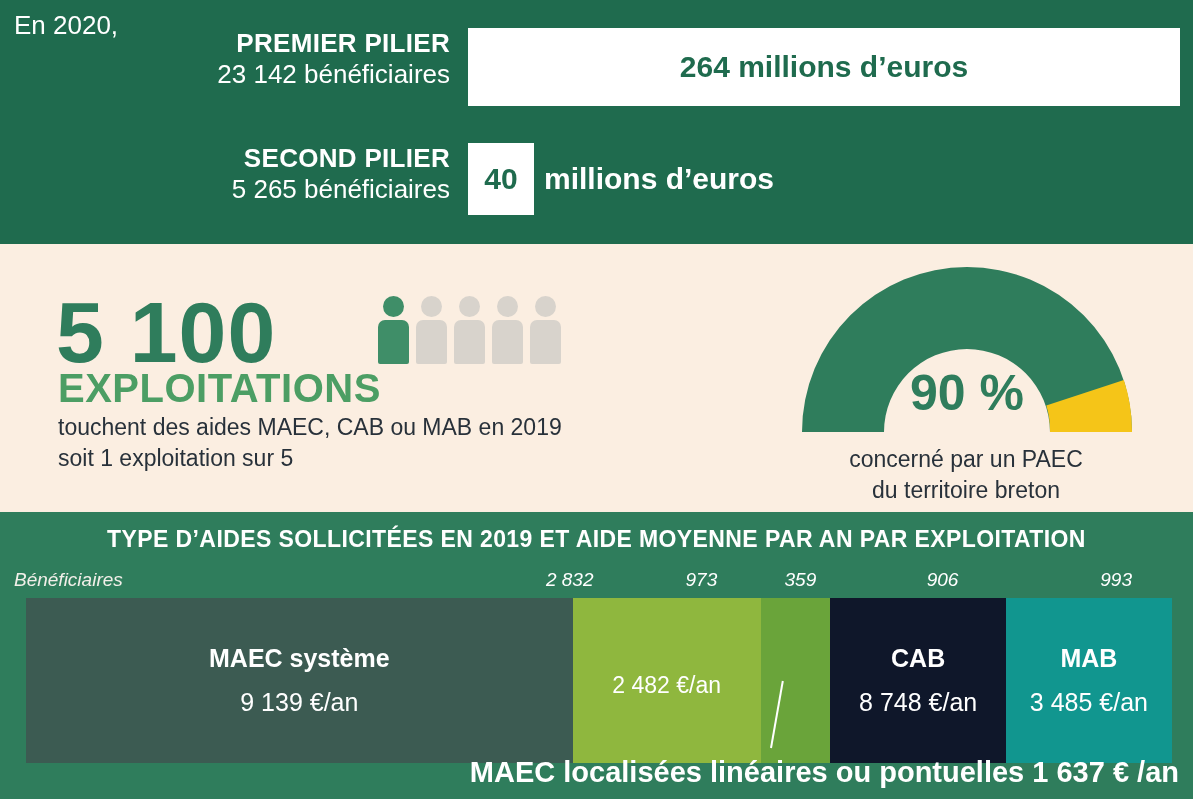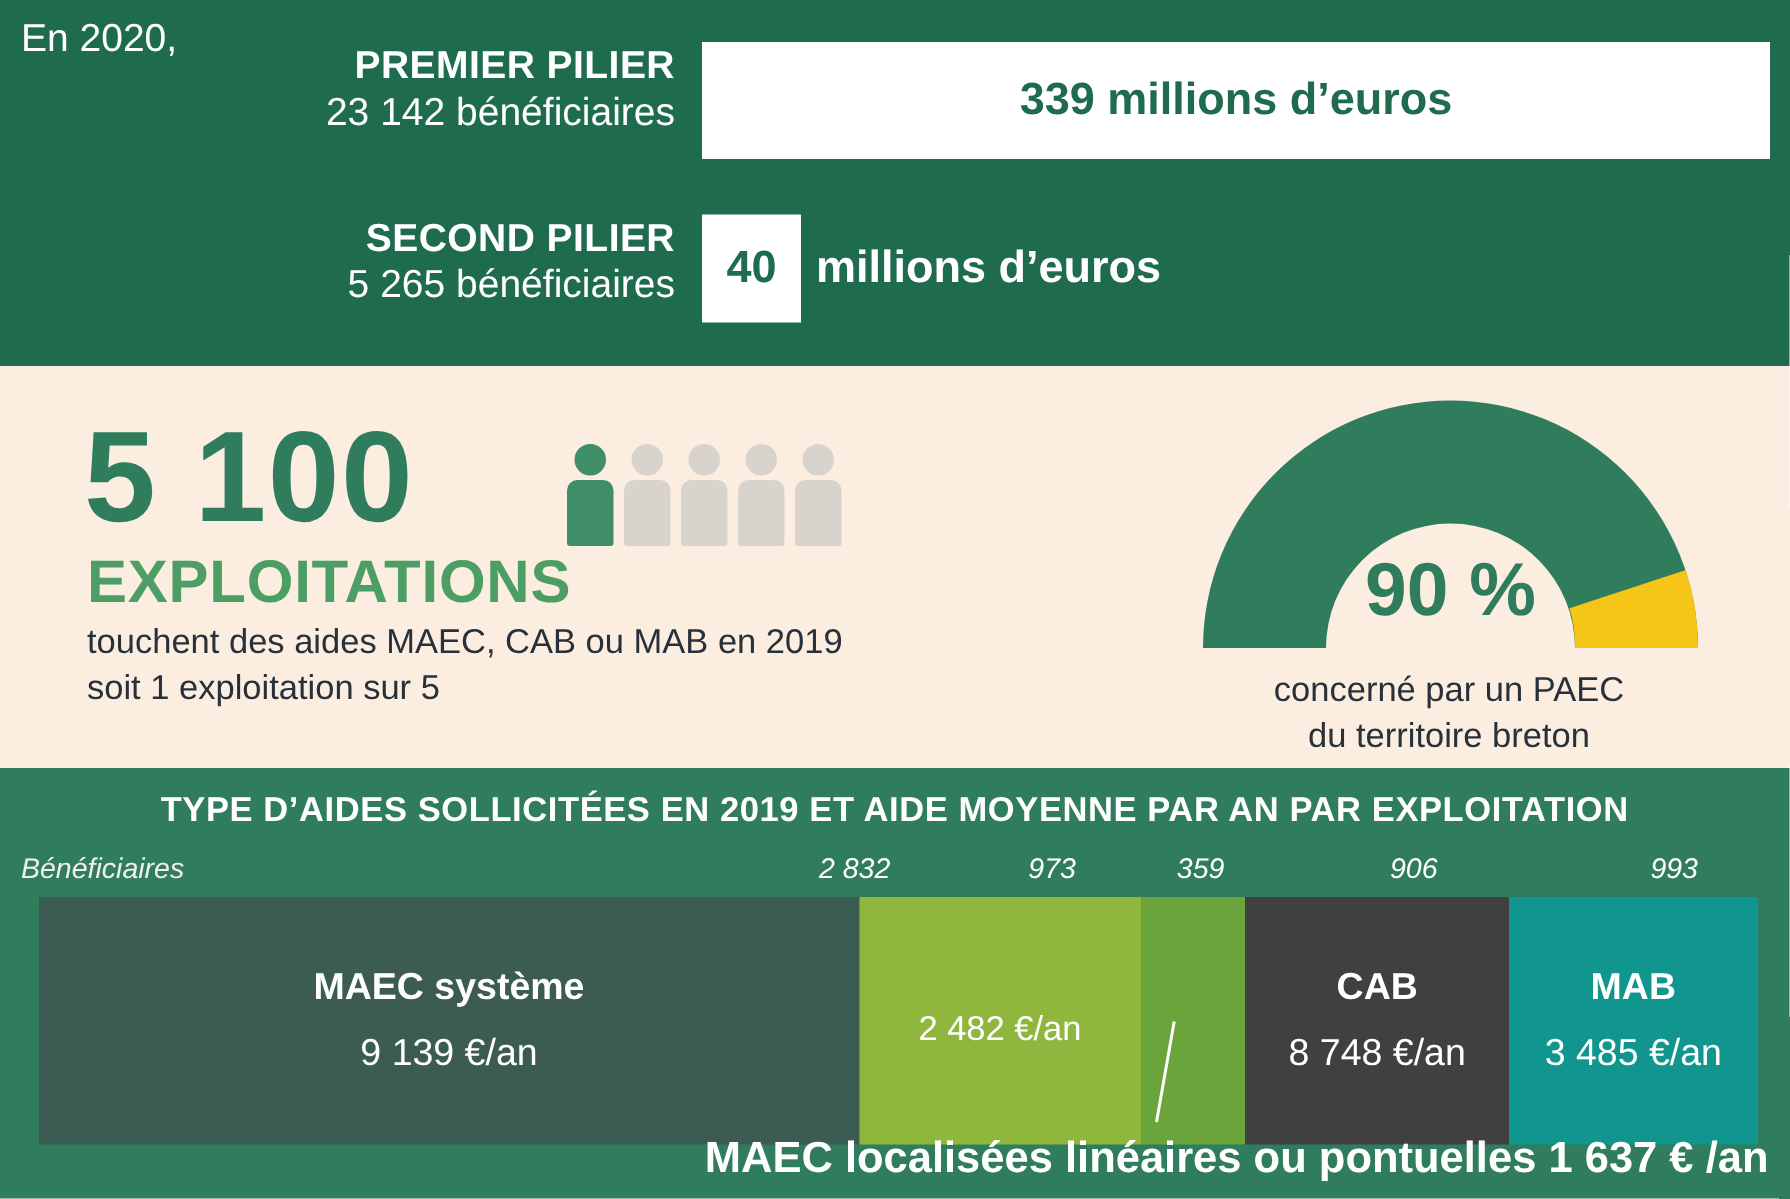--- a/index.html
+++ b/index.html
@@ -61,21 +61,21 @@
   }
 
   
   .sec-stats {
     background: #fbeee1;
     height: 268px;
     position: relative;
   }
   .big-number {
     position: absolute;
-    left: 56px; top: 34px;
+    left: 56px; top: 48px;
     font-size: 86px;
     font-weight: bold;
     color: #2f7d5c;
     letter-spacing: 1px;
     line-height: .95;
   }
   .exploitations {
     position: absolute;
     left: 58px; top: 122px;
     font-size: 40px;
@@ -201,21 +201,21 @@
 <div class="page">
 
   <section class="sec-pillars">
     <div class="year-label">En 2020,</div>
 
     <div class="pillar-row" id="row-premier">
       <div class="pillar-text">
         <div class="pillar-name">PREMIER PILIER</div>
         <div class="pillar-benef">23 142 bénéficiaires</div>
       </div>
-      <div class="pillar-bar">339 millions d’euros</div>
+      <div class="pillar-bar">264 millions d’euros</div>
     </div>
 
     <div class="pillar-row" id="row-second">
       <div class="pillar-text">
         <div class="pillar-name">SECOND PILIER</div>
         <div class="pillar-benef">5 265 bénéficiaires</div>
       </div>
       <div class="bar-wrap">
         <div class="pillar-bar">40</div>
         <div class="bar-label">millions d’euros</div>
@@ -287,21 +287,21 @@
 
     <div class="bars">
       <div class="bar" style="flex:0 0 47.7%; background:#3c5b52">
         <div class="bname">MAEC système</div>
         <div class="bval">9 139 €/an</div>
       </div>
       <div class="bar small" style="flex:0 0 16.4%; background:#8fb73e">
         <div class="bval">2 482 €/an</div>
       </div>
       <div class="bar narrow" style="flex:0 0 6.1%; background:#6aa43a"></div>
-      <div class="bar" style="flex:0 0 15.3%; background:#404040">
+      <div class="bar" style="flex:0 0 15.3%; background:#0f172a">
         <div class="bname">CAB</div>
         <div class="bval">8 748 €/an</div>
       </div>
       <div class="bar" style="flex:0 0 14.5%; background:#11968f">
         <div class="bname">MAB</div>
         <div class="bval">3 485 €/an</div>
       </div>
     </div>
 
     <div class="footnote">MAEC localisées linéaires ou pontuelles 1 637 € /an</div>

